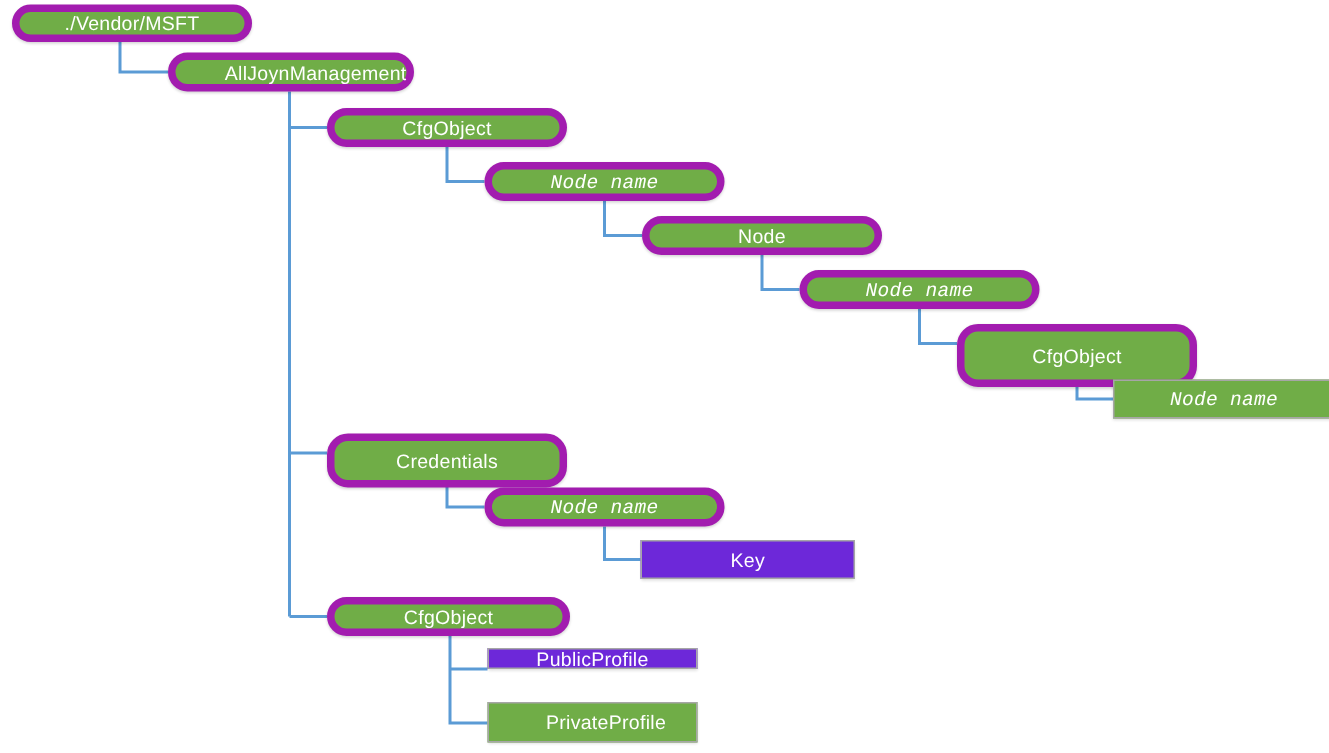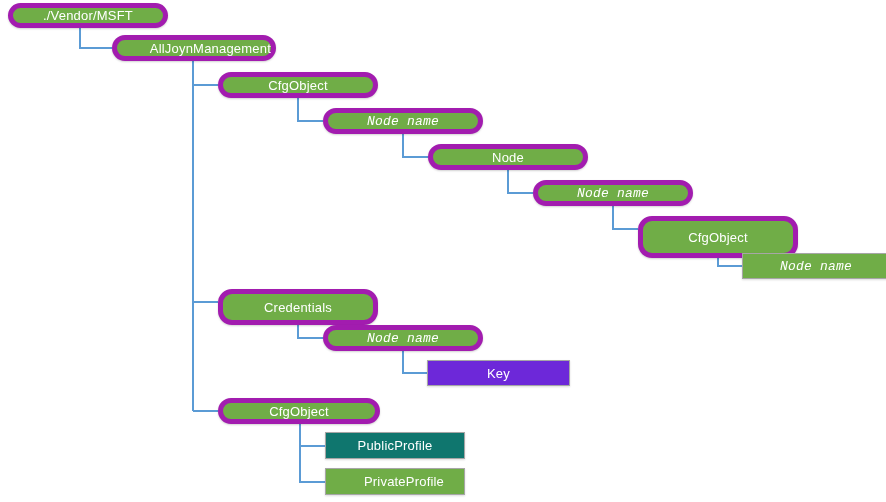--- a/index.html
+++ b/index.html
@@ -109,20 +109,20 @@
       </div>
       <div class="node rounded italic" style="left: 323px; top: 325px; width: 160px; height: 26px; background: rgb(112, 173, 71); color: rgb(255, 255, 255);">
         <span class="node-label">Node name</span>
       </div>
       <div class="node square" style="left: 427px; top: 360px; width: 143px; height: 26px; background: #6d28d9; color: rgb(255, 255, 255); border-color: rgb(166, 166, 166);">
         <span class="node-label">Key</span>
       </div>
       <div class="node rounded" style="left: 218px; top: 398px; width: 162px; height: 26px; background: rgb(112, 173, 71); color: rgb(255, 255, 255);">
         <span class="node-label">CfgObject</span>
       </div>
-      <div class="node square" style="left: 325px; top: 432px; width: 140px; height: 27px; background: #0f766e; color: rgb(255, 255, 255); border-color: rgb(166, 166, 166);">
+      <div class="node square" style="left: 325px; top: 432px; width: 140px; height: 14px; background: #6d28d9; color: rgb(255, 255, 255); border-color: rgb(166, 166, 166);">
         <span class="node-label">PublicProfile</span>
       </div>
       <div class="node square" style="left: 325px; top: 468px; width: 140px; height: 27px; background: rgb(112, 173, 71); color: rgb(255, 255, 255); border-color: rgb(166, 166, 166); padding-left: 18px;">
         <span class="node-label">PrivateProfile</span>
       </div>
     </div>
 </div>
 
 </body></html>

